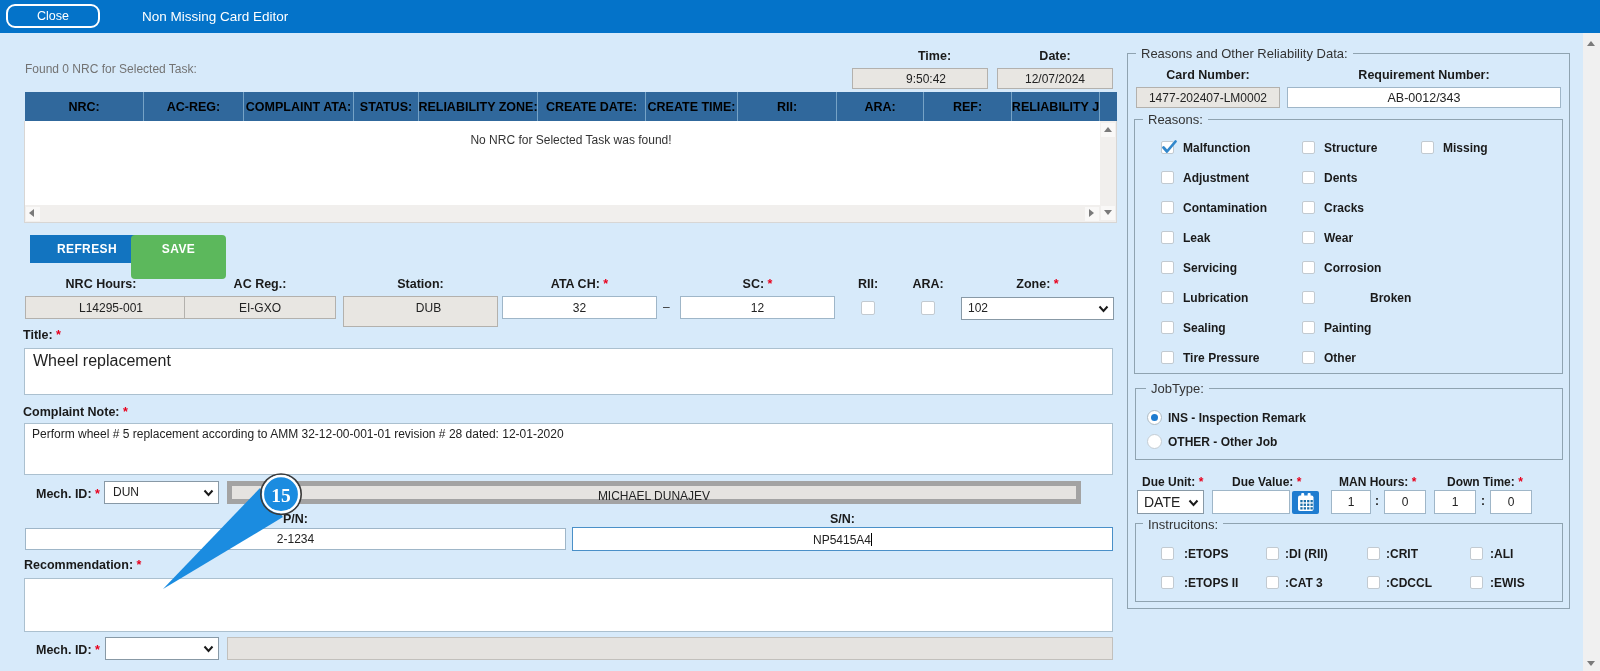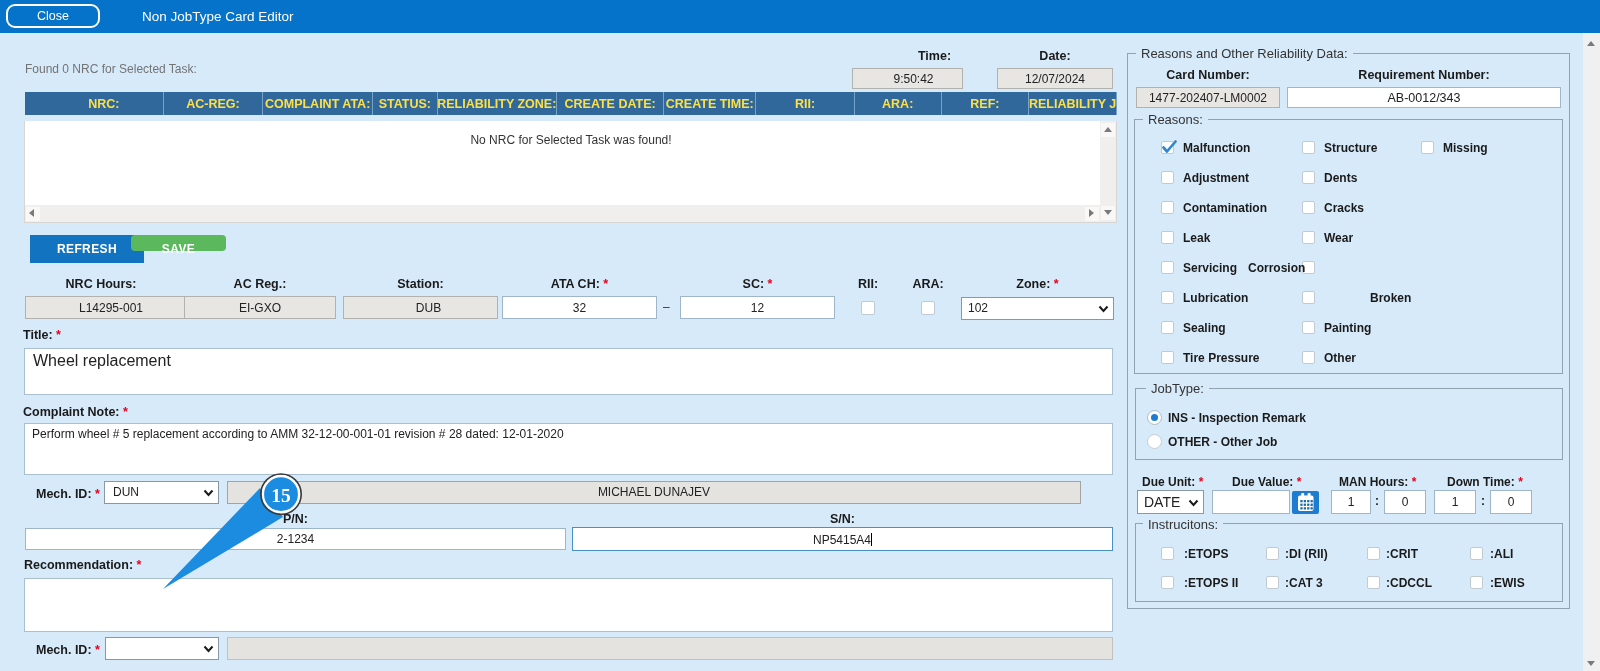--- a/index.html
+++ b/index.html
@@ -20,30 +20,30 @@
 .arrow-left { width:0; height:0; border-top:4px solid transparent; border-bottom:4px solid transparent; border-right:5px solid #7a7a7a; }
 .arrow-right { width:0; height:0; border-top:4px solid transparent; border-bottom:4px solid transparent; border-left:5px solid #7a7a7a; }
 .fs { position:absolute; border:1px solid #8fa3b0; }
 .leg { position:absolute; background:#d7eafa; font-size:13px; color:#333; padding:0 5px; white-space:nowrap; }
 </style>
 </head>
 <body>
 
 <div class="abs" style="left:0;top:0;width:1600px;height:33px;background:#0473c9;"></div>
 <div class="abs" style="left:6px;top:4px;width:94px;height:24px;border:2px solid #fff;border-radius:9px;color:#fff;font-size:12.5px;text-align:center;line-height:20px;">Close</div>
-<div class="abs" style="left:142px;top:0;height:33px;line-height:33px;color:#fff;font-size:13.5px;">Non JobType Card Editor</div>
+<div class="abs" style="left:142px;top:0;height:33px;line-height:33px;color:#fff;font-size:13.5px;">Non Missing Card Editor</div>
 
 <div class="abs" style="left:25px;top:62px;font-size:12px;color:#737373;text-align:right;">Found 0 NRC for Selected Task:</div>
 
 <div class="abs lbl ctr" style="left:876px;top:49px;width:117px;">Time:</div>
 <div class="abs lbl ctr" style="left:997px;top:49px;width:116px;">Date:</div>
-<div class="abs grayfld" style="left:852px;top:68px;width:111px;height:21px;padding-left:12px;">9:50:42</div>
+<div class="abs grayfld" style="left:852px;top:68px;width:136px;height:21px;padding-left:12px;">9:50:42</div>
 <div class="abs grayfld" style="left:997px;top:68px;width:116px;height:21px;">12/07/2024</div>
 
-<div class="abs" style="left:25px;top:92px;width:1092px;height:23px;background:#30689c;display:flex;color:#fde047;font-size:12.5px;font-weight:bold;white-space:nowrap;padding-left:20px;">
+<div class="abs" style="left:25px;top:92px;width:1092px;height:29px;background:#30689c;display:flex;color:#000000;font-size:12.5px;font-weight:bold;white-space:nowrap;">
   <div style="width:119px;border-right:1px solid #76a3c6;display:flex;align-items:center;justify-content:center;">NRC:</div>
   <div style="width:100px;border-right:1px solid #76a3c6;display:flex;align-items:center;justify-content:center;">AC-REG:</div>
   <div style="width:110px;border-right:1px solid #76a3c6;display:flex;align-items:center;justify-content:center;">COMPLAINT ATA:</div>
   <div style="width:65px;border-right:1px solid #76a3c6;display:flex;align-items:center;justify-content:center;">STATUS:</div>
   <div style="width:119px;border-right:1px solid #76a3c6;display:flex;align-items:center;justify-content:center;">RELIABILITY ZONE:</div>
   <div style="width:108px;border-right:1px solid #76a3c6;display:flex;align-items:center;justify-content:center;">CREATE DATE:</div>
   <div style="width:92px;border-right:1px solid #76a3c6;display:flex;align-items:center;justify-content:center;">CREATE TIME:</div>
   <div style="width:99px;border-right:1px solid #76a3c6;display:flex;align-items:center;justify-content:center;">RII:</div>
   <div style="width:87px;border-right:1px solid #76a3c6;display:flex;align-items:center;justify-content:center;">ARA:</div>
   <div style="width:88px;border-right:1px solid #76a3c6;display:flex;align-items:center;justify-content:center;">REF:</div>
@@ -63,34 +63,34 @@
 <div class="abs" style="left:26px;top:207px;width:14px;height:14px;background:#f9f8f7;"></div>
 <div class="abs" style="left:1085px;top:207px;width:14px;height:14px;background:#f9f8f7;"></div>
 <div class="abs arrow-left" style="left:29px;top:209px;"></div>
 <div class="abs arrow-right" style="left:1089px;top:209px;"></div>
 
 <div class="abs" style="left:24px;top:121px;width:1px;height:101px;background:#d8d6d4;"></div>
 <div class="abs" style="left:1116px;top:121px;width:1px;height:101px;background:#d8d6d4;"></div>
 <div class="abs" style="left:24px;top:222px;width:1093px;height:1px;background:#d8d6d4;"></div>
 
 <div class="abs" style="left:30px;top:235px;width:114px;height:28px;background:#1274c0;border-radius:0;color:#fff;font-size:12px;font-weight:bold;letter-spacing:0.4px;text-align:center;line-height:28px;">REFRESH</div>
-<div class="abs" style="left:131px;top:235px;width:95px;height:16px;background:#5cb85c;border-radius:4px;color:#fff;font-size:12px;font-weight:bold;letter-spacing:0.4px;text-align:center;line-height:28px;">SAVE</div>
+<div class="abs" style="left:131px;top:235px;width:95px;height:44px;background:#5cb85c;border-radius:4px;color:#fff;font-size:12px;font-weight:bold;letter-spacing:0.4px;text-align:center;line-height:28px;">SAVE</div>
 
 <div class="abs lbl ctr" style="left:25px;top:277px;width:152px;">NRC Hours:</div>
 <div class="abs lbl ctr" style="left:184px;top:277px;width:152px;">AC Reg.:</div>
 <div class="abs lbl ctr" style="left:343px;top:277px;width:155px;">Station:</div>
 <div class="abs lbl ctr" style="left:502px;top:277px;width:155px;">ATA CH: <span class="star">*</span></div>
 <div class="abs lbl ctr" style="left:680px;top:277px;width:155px;">SC: <span class="star">*</span></div>
 <div class="abs lbl ctr" style="left:843px;top:277px;width:50px;">RII:</div>
 <div class="abs lbl ctr" style="left:903px;top:277px;width:50px;">ARA:</div>
 <div class="abs lbl ctr" style="left:961px;top:277px;width:153px;">Zone: <span class="star">*</span></div>
 
 <div class="abs grayfld" style="left:25px;top:296px;width:172px;height:23px;line-height:23px;">L14295-001</div>
 <div class="abs grayfld" style="left:184px;top:296px;width:152px;height:23px;line-height:23px;">EI-GXO</div>
-<div class="abs grayfld" style="left:343px;top:296px;width:155px;height:23px;line-height:23px;padding-left:16px;">DUB</div>
+<div class="abs grayfld" style="left:343px;top:296px;width:155px;height:31px;line-height:23px;padding-left:16px;">DUB</div>
 <div class="abs winput" style="left:502px;top:296px;width:155px;height:23px;line-height:23px;">32</div>
 <div class="abs" style="left:663px;top:296px;width:14px;height:23px;line-height:23px;color:#333;font-size:12px;">–</div>
 <div class="abs winput" style="left:680px;top:296px;width:155px;height:23px;line-height:23px;">12</div>
 <div class="cb" style="left:861px;top:301px;width:14px;height:14px;"></div>
 <div class="cb" style="left:921px;top:301px;width:14px;height:14px;"></div>
 <div class="abs sel" style="left:961px;top:297px;width:153px;height:23px;line-height:21px;padding-left:6px;">102
   <svg class="chev" viewBox="0 0 11 9">
       <path d="M1.5 2.5 L5.5 7 L9.5 2.5" stroke="#1a1a1a" stroke-width="2" fill="none"></path>
     </svg>
 </div>
@@ -102,21 +102,21 @@
 <div class="abs lbl" style="left:23px;top:405px;">Complaint Note: <span class="star">*</span></div>
 <div class="abs" style="left:24px;top:423px;width:1089px;height:52px;background:#fff;border:1px solid #abc0cf;"></div>
 <div class="abs" style="left:32px;top:427px;font-size:12px;color:#222;">Perform wheel # 5 replacement according to AMM 32-12-00-001-01 revision # 28 dated: 12-01-2020</div>
 
 <div class="abs lbl" style="left:36px;top:487px;">Mech. ID: <span class="star">*</span></div>
 <div class="abs sel" style="left:104px;top:481px;width:115px;height:23px;line-height:21px;padding-left:8px;">DUN
   <svg class="chev" viewBox="0 0 11 9">
       <path d="M1.5 2.5 L5.5 7 L9.5 2.5" stroke="#1a1a1a" stroke-width="2" fill="none"></path>
     </svg>
 </div>
-<div class="abs" style="left:227px;top:481px;width:854px;height:23px;background:#e5e3e0;border:1px solid #a3a3a3;font-size:12px;color:#222;text-align:center;line-height:21px;">MICHAEL DUNAJEV</div>
+<div class="abs" style="left:227px;top:481px;width:854px;height:23px;background:#e5e3e0;border:5px solid #a3a3a3;font-size:12px;color:#222;text-align:center;line-height:21px;">MICHAEL DUNAJEV</div>
 
 <div class="abs lbl ctr" style="left:25px;top:512px;width:541px;">P/N:</div>
 <div class="abs lbl ctr" style="left:572px;top:512px;width:541px;">S/N:</div>
 <div class="abs winput" style="left:25px;top:528px;width:541px;height:22px;line-height:20px;">2-1234</div>
 <div class="abs" style="left:572px;top:527px;width:541px;height:24px;background:#fff;border:1px solid #4a90c8;font-size:12px;color:#222;text-align:center;line-height:24px;">NP5415A4<span style="display:inline-block;width:1px;height:13px;background:#000;vertical-align:-2px;"></span></div>
 
 <div class="abs lbl" style="left:24px;top:558px;">Recommendation: <span class="star">*</span></div>
 <div class="abs" style="left:24px;top:578px;width:1089px;height:54px;background:#fff;border:1px solid #abc0cf;"></div>
 
 <div class="abs lbl" style="left:36px;top:643px;">Mech. ID: <span class="star">*</span></div>
@@ -159,21 +159,21 @@
 <div class="abs lbl2" style="left:1324px;top:201px;">Cracks</div>
 
 <div class="cb" style="left:1161px;top:231px;"></div>
 <div class="abs lbl2" style="left:1183px;top:231px;">Leak</div>
 <div class="cb" style="left:1302px;top:231px;"></div>
 <div class="abs lbl2" style="left:1324px;top:231px;">Wear</div>
 
 <div class="cb" style="left:1161px;top:261px;"></div>
 <div class="abs lbl2" style="left:1183px;top:261px;">Servicing</div>
 <div class="cb" style="left:1302px;top:261px;"></div>
-<div class="abs lbl2" style="left:1248px;top:261px;">Corrosion</div>
+<div class="abs lbl2" style="left:1324px;top:261px;">Corrosion</div>
 
 <div class="cb" style="left:1161px;top:291px;"></div>
 <div class="abs lbl2" style="left:1183px;top:291px;">Lubrication</div>
 <div class="cb" style="left:1302px;top:291px;"></div>
 <div class="abs lbl2" style="left:1324px;top:291px;margin-left:46px;">Broken</div>
 
 <div class="cb" style="left:1161px;top:321px;"></div>
 <div class="abs lbl2" style="left:1183px;top:321px;">Sealing</div>
 <div class="cb" style="left:1302px;top:321px;"></div>
 <div class="abs lbl2" style="left:1324px;top:321px;">Painting</div>

